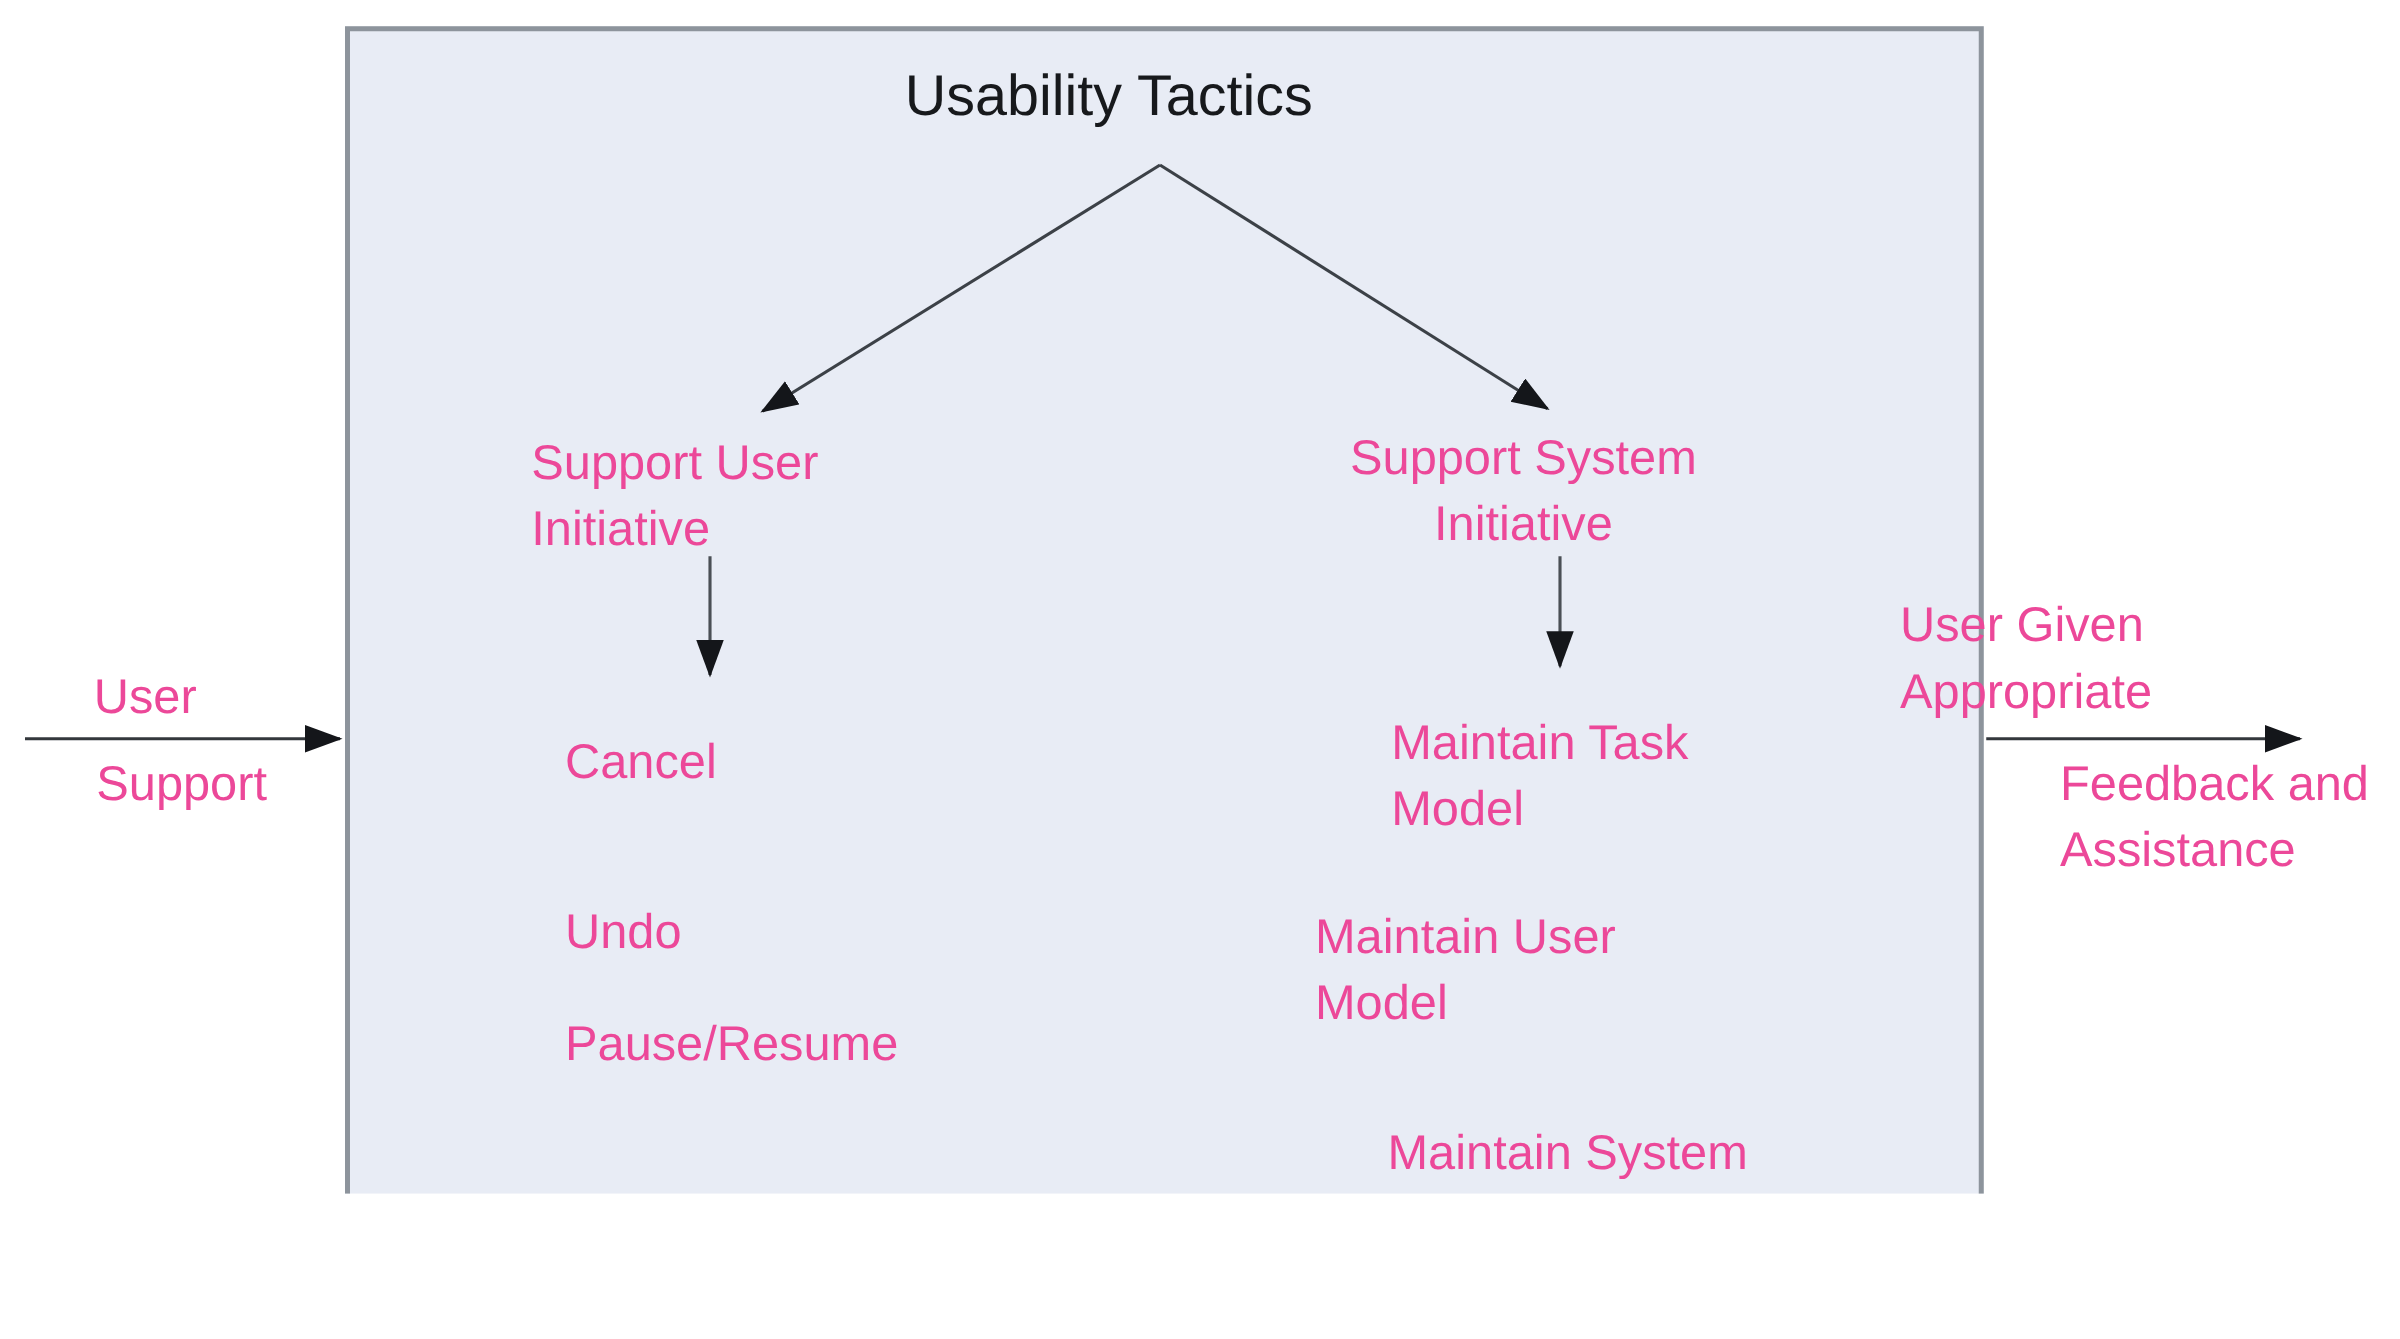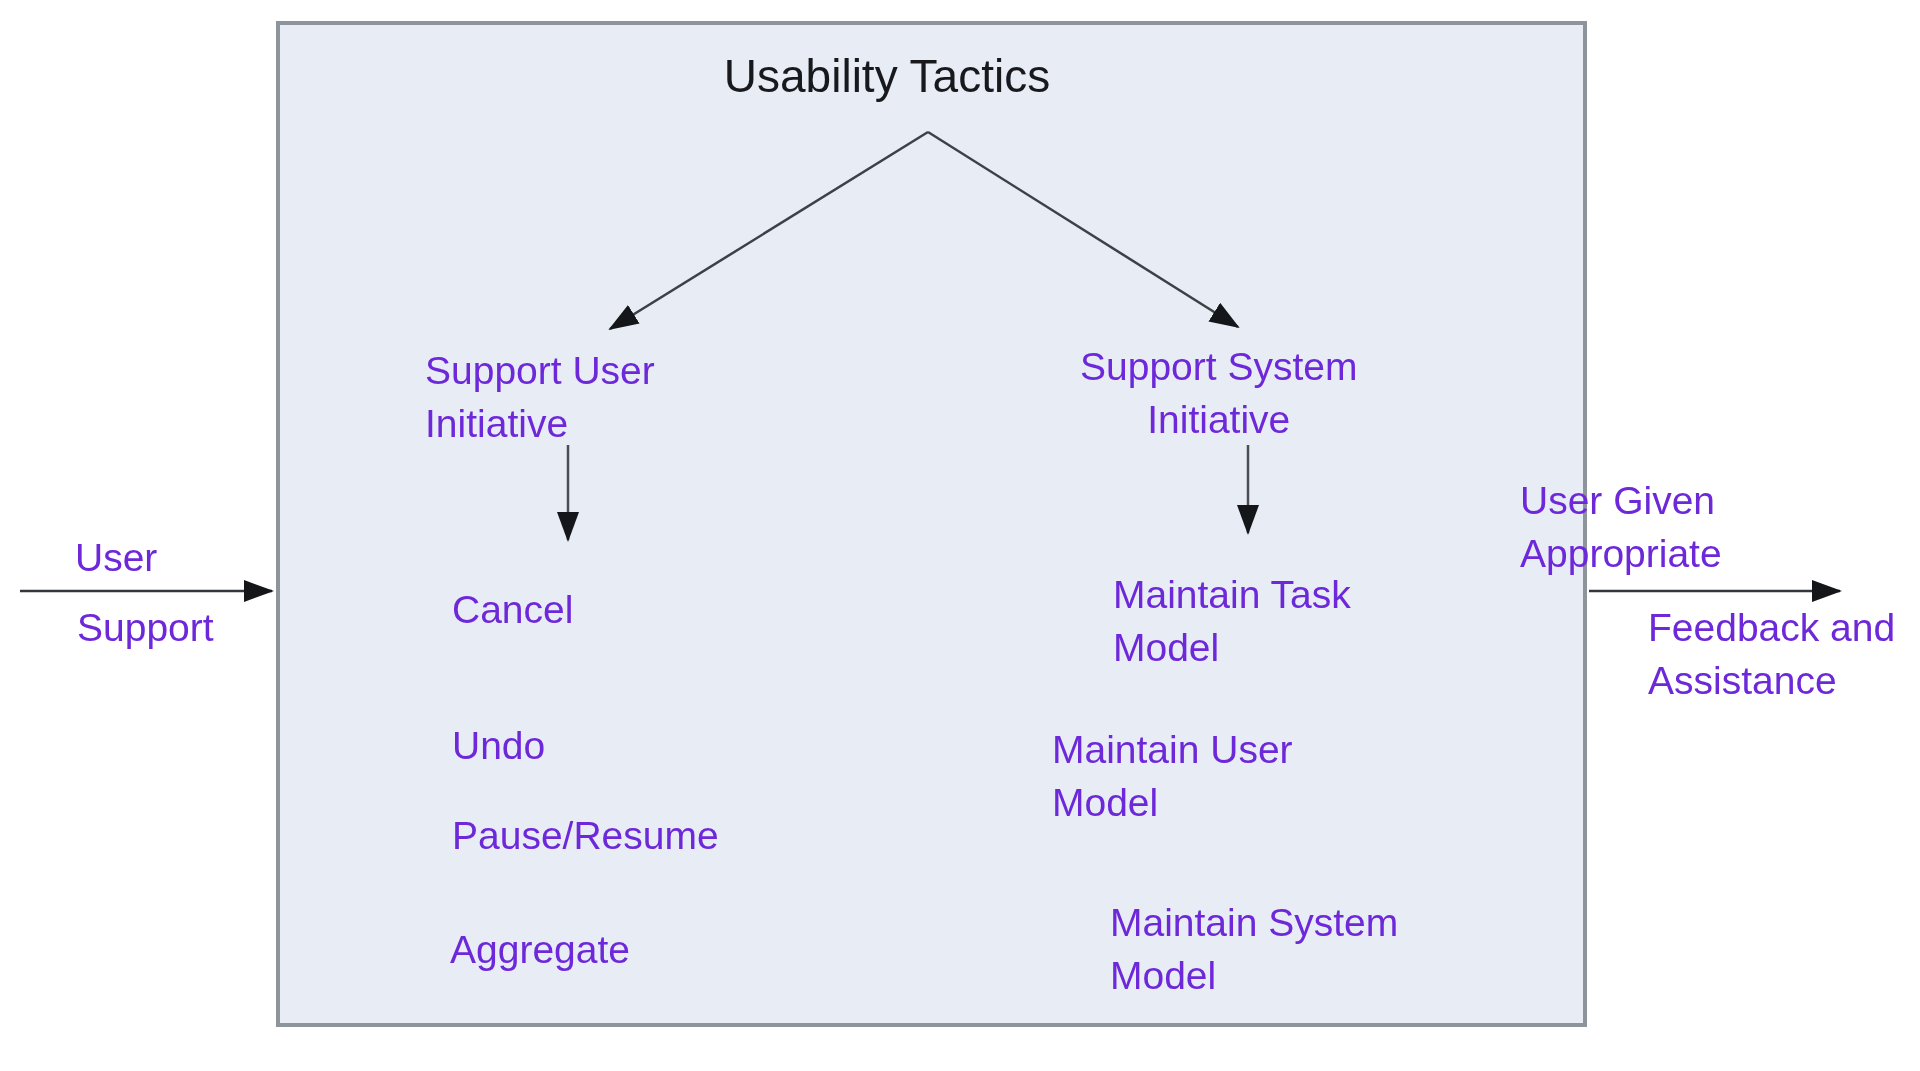--- a/index.html
+++ b/index.html
@@ -4,36 +4,36 @@
 <style>
   html, body {
     margin: 0;
     padding: 0;
     background: #ffffff;
     font-family: "Liberation Sans", "DejaVu Sans", sans-serif;
   }
   #stage {
     position: relative;
     width: 1920px;
-    height: 1071px;
+    height: 955px;
     background: #ffffff;
     overflow: hidden;
   }
   .box {
     position: absolute;
     left: 276px;
     top: 21px;
     width: 1303px;
     height: 998px;
     background: #E8ECF5;
     border: 4px solid #8D949C;
   }
   .label {
     position: absolute;
-    color: #6d28d9;
+    color: #ec4899;
     font-size: 39px;
     line-height: 53px;
     white-space: pre-line;
     letter-spacing: 0px;
   }
   .title {
     position: absolute;
     left: 637px;
     top: 50px;
     width: 500px;
@@ -63,21 +63,20 @@
 
   <div class="label" style="left:425px; top:344px;">Support User
 Initiative</div>
 
   <div class="label" style="left:1080px; top:340px;text-align:center;">Support System
 Initiative</div>
 
   <div class="label" style="left:452px; top:583px;">Cancel</div>
   <div class="label" style="left:452px; top:693px;margin-top:26px;">Undo</div>
   <div class="label" style="left:452px; top:809px;">Pause/Resume</div>
-  <div class="label" style="left:450px; top:923px;">Aggregate</div>
 
   <div class="label" style="left:1113px; top:568px;">Maintain Task
 Model</div>
   <div class="label" style="left:1052px; top:723px;">Maintain User
 Model</div>
   <div class="label" style="left:1110px; top:876px;margin-top:20px;">Maintain System
 Model</div>
 
   <div class="label" style="left:75px; top:531px;">User</div>
   <div class="label" style="left:77px; top:601px;">Support</div>

